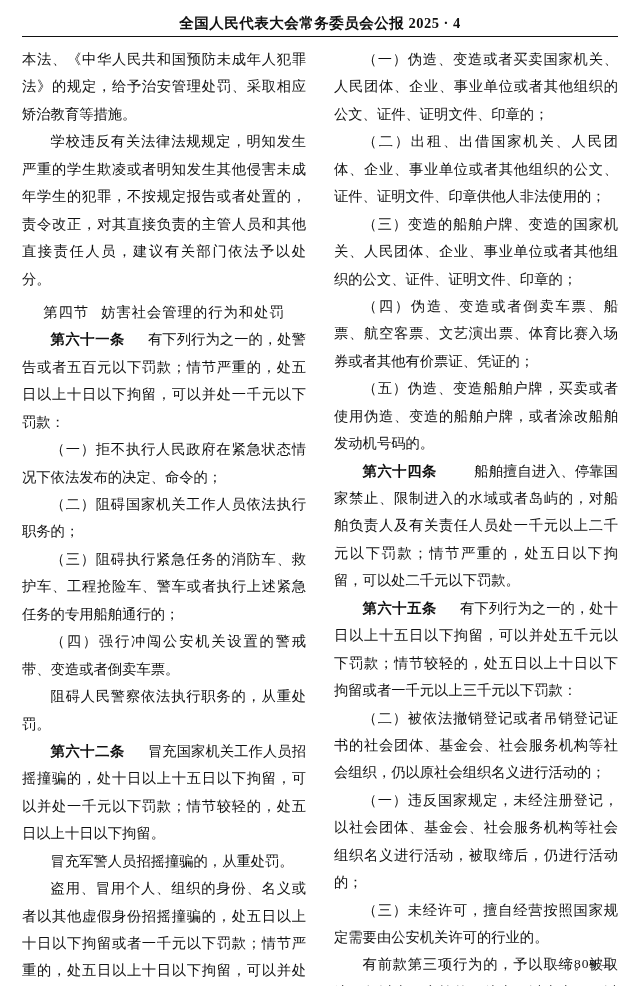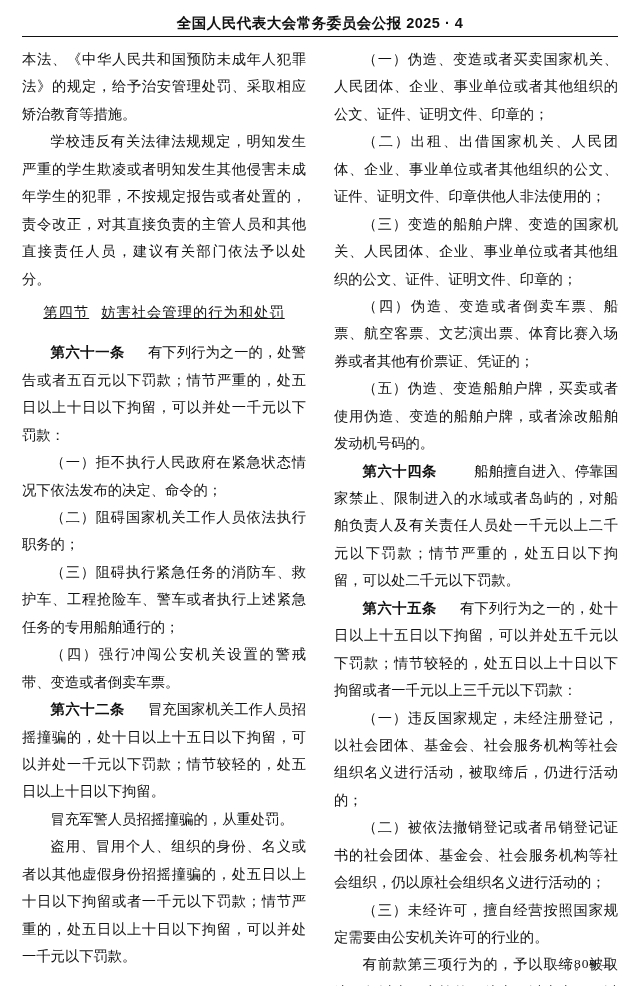--- a/index.html
+++ b/index.html
@@ -24,21 +24,21 @@
   }
   .header {
     position: absolute;
     top: 14px;
     left: 0;
     width: 640px;
     text-align: center;
     font-size: 14.5px;
     font-weight: bold;
     letter-spacing: 0.5px;
-    font-family: Liberation Sans, sans-serif;
+    font-family: Liberation Serif, serif;
   }
   .header-rule {
     position: absolute;
     top: 36px;
     left: 22px;
     width: 596px;
     height: 1px;
     background: #111111;
   }
   .columns {
@@ -65,23 +65,22 @@
   }
   p.ind {
     text-indent: 2em;
   }
   p.noind {
     text-indent: 0;
   }
   .section-title {
     text-align: center;
     font-size: 14.3px;
-    margin: 6px 0 13px 0;
+    margin: 6px 0 0 0;
     letter-spacing: 1px;
-    text-decoration: underline;
   }
   .section-title .seclabel {
     margin-right: 12px;
   }
   .art {
     font-weight: bold;
     letter-spacing: 0.5px;
   }
   .art-gap {
     display: inline-block;
@@ -112,40 +111,41 @@
 
       <div class="section-title">
         <span class="seclabel">第四节</span><span>妨害社会管理的行为和处罚</span>
       </div>
 
       <p class="ind"><span class="art">第六十一条</span><span class="art-gap"></span><span>有下列行为之一的，处警告或者五百元以下罚款；情节严重的，处五日以上十日以下拘留，可以并处一千元以下罚款：</span></p>
       <p class="ind">（一）拒不执行人民政府在紧急状态情况下依法发布的决定、命令的；</p>
       <p class="ind">（二）阻碍国家机关工作人员依法执行职务的；</p>
       <p class="ind">（三）阻碍执行紧急任务的消防车、救护车、工程抢险车、警车或者执行上述紧急任务的专用船舶通行的；</p>
       <p class="ind">（四）强行冲闯公安机关设置的警戒带、变造或者倒卖车票。</p>
+      <p class="ind">阻碍人民警察依法执行职务的，从重处罚。</p>
 
       <p class="ind"><span class="art">第六十二条</span><span class="art-gap"></span><span>冒充国家机关工作人员招摇撞骗的，处十日以上十五日以下拘留，可以并处一千元以下罚款；情节较轻的，处五日以上十日以下拘留。</span></p>
       <p class="ind">冒充军警人员招摇撞骗的，从重处罚。</p>
       <p class="ind">盗用、冒用个人、组织的身份、名义或者以其他虚假身份招摇撞骗的，处五日以上十日以下拘留或者一千元以下罚款；情节严重的，处五日以上十日以下拘留，可以并处一千元以下罚款。</p>
 
     </div>
 
     <div class="col">
 
       <p class="ind">（一）伪造、变造或者买卖国家机关、人民团体、企业、事业单位或者其他组织的公文、证件、证明文件、印章的；</p>
       <p class="ind">（二）出租、出借国家机关、人民团体、企业、事业单位或者其他组织的公文、证件、证明文件、印章供他人非法使用的；</p>
       <p class="ind">（三）变造的船舶户牌、变造的国家机关、人民团体、企业、事业单位或者其他组织的公文、证件、证明文件、印章的；</p>
       <p class="ind">（四）伪造、变造或者倒卖车票、船票、航空客票、文艺演出票、体育比赛入场券或者其他有价票证、凭证的；</p>
       <p class="ind">（五）伪造、变造船舶户牌，买卖或者使用伪造、变造的船舶户牌，或者涂改船舶发动机号码的。</p>
 
       <p class="ind"><span class="art">第六十四条</span><span class="art-gap" style="width:2.6em"></span><span>船舶擅自进入、停靠国家禁止、限制进入的水域或者岛屿的，对船舶负责人及有关责任人员处一千元以上二千元以下罚款；情节严重的，处五日以下拘留，可以处二千元以下罚款。</span></p>
 
       <p class="ind"><span class="art">第六十五条</span><span class="art-gap"></span><span>有下列行为之一的，处十日以上十五日以下拘留，可以并处五千元以下罚款；情节较轻的，处五日以上十日以下拘留或者一千元以上三千元以下罚款：</span></p>
+      <p class="ind">（二）被依法撤销登记或者吊销登记证书的社会团体、基金会、社会服务机构等社会组织，仍以原社会组织名义进行活动的；</p>
       <p class="ind">（一）违反国家规定，未经注册登记，以社会团体、基金会、社会服务机构等社会组织名义进行活动，被取缔后，仍进行活动的；</p>
-      <p class="ind">（二）被依法撤销登记或者吊销登记证书的社会团体、基金会、社会服务机构等社会组织，仍以原社会组织名义进行活动的；</p>
       <p class="ind">（三）未经许可，擅自经营按照国家规定需要由公安机关许可的行业的。</p>
       <p class="ind">有前款第三项行为的，予以取缔。被取缔一年以内又实施的，处十日以上十五日以下拘留，</p>
 
     </div>
 
   </div>
 
   <div class="footer">— 809 —</div>
 
 </div>

